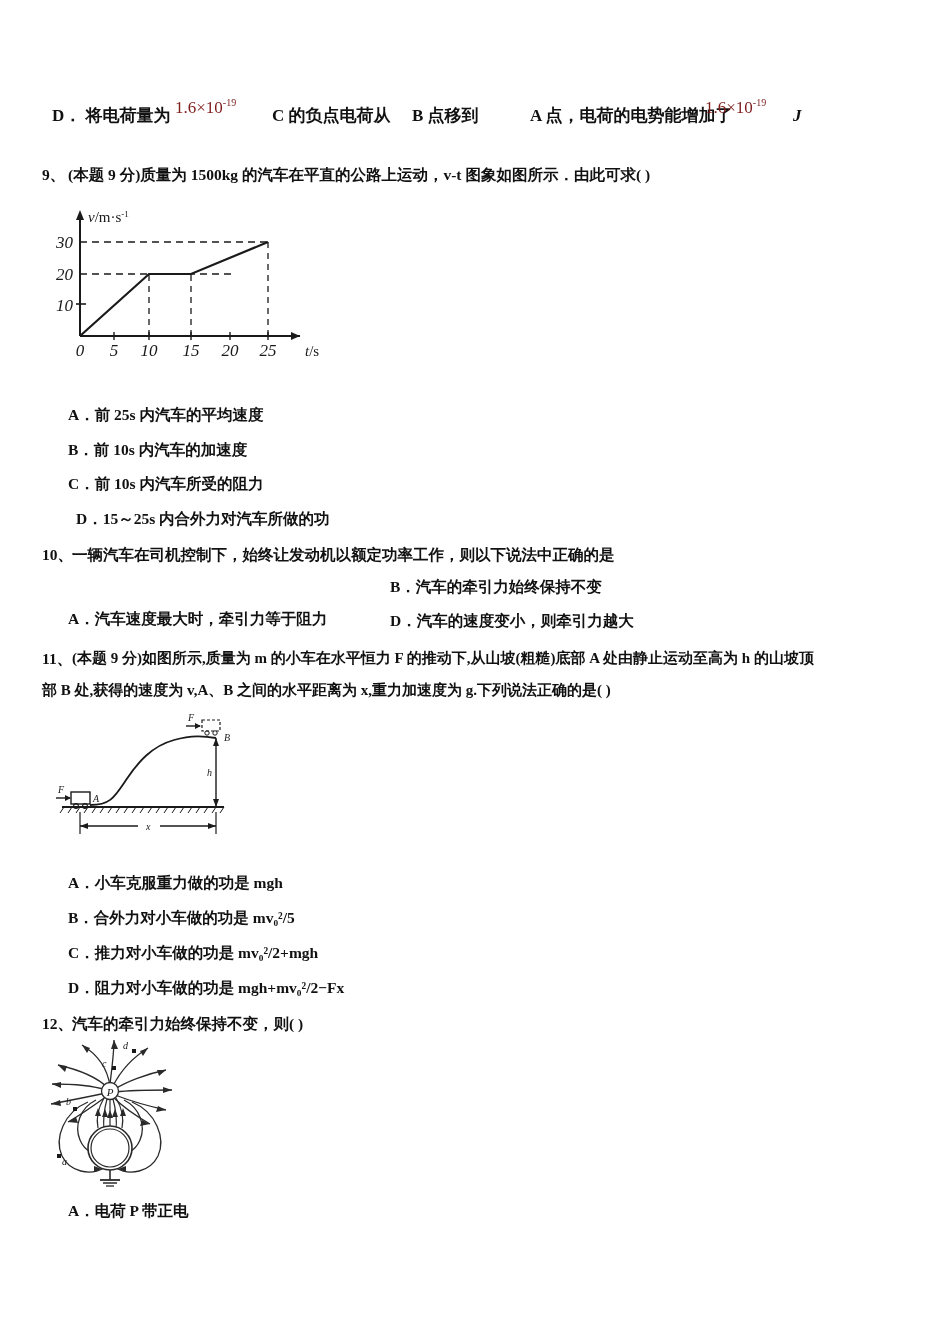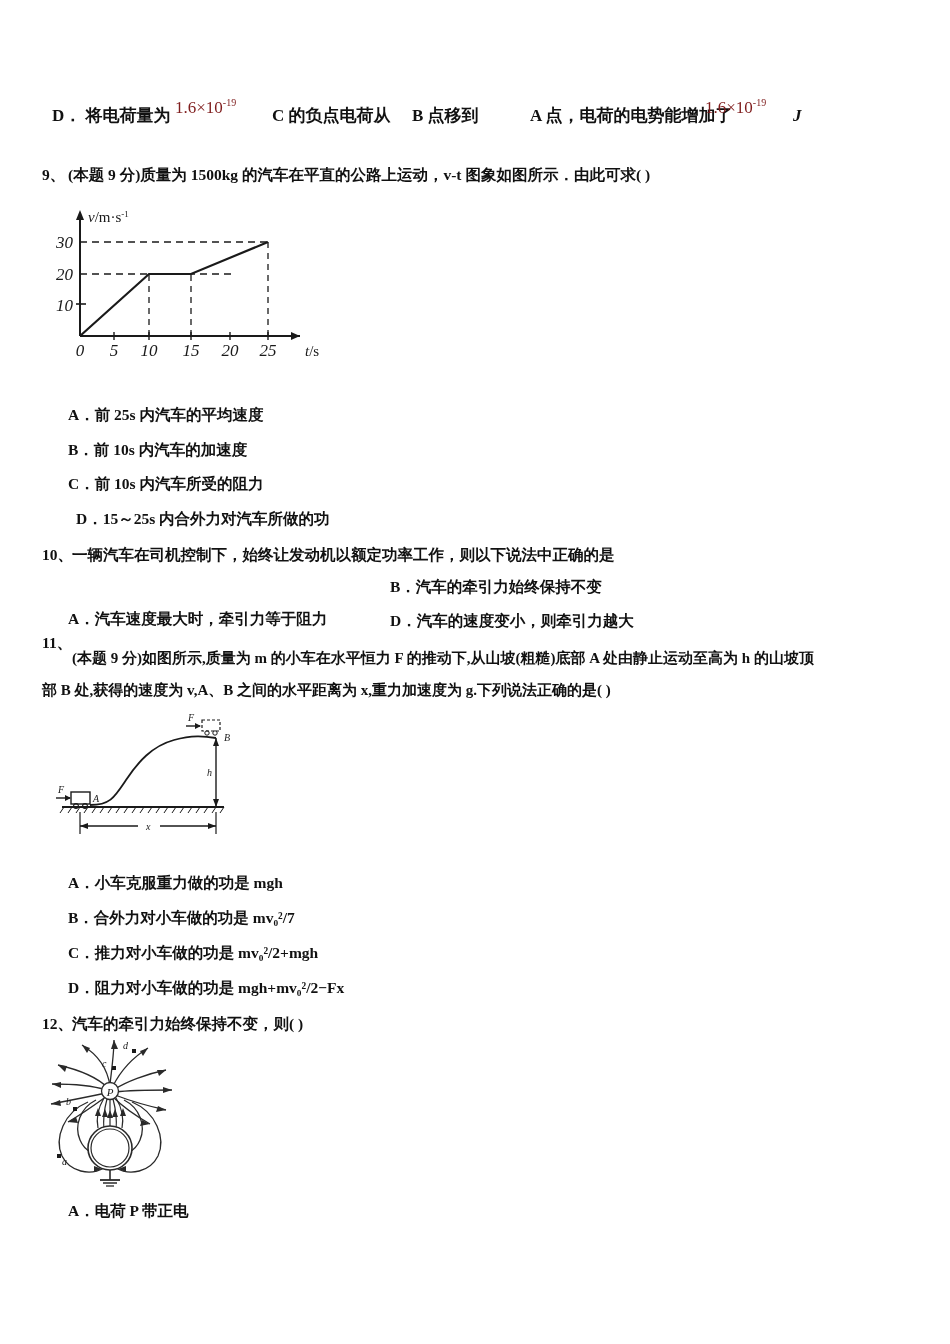--- a/index.html
+++ b/index.html
@@ -168,21 +168,21 @@
   <div class="opt" style="left:68px; top:577px;margin-top:32px;">
     <span class="lab">A．</span><span>汽车速度最大时，牵引力等于阻力</span>
   </div>
   <div class="opt" style="left:390px; top:577px;">
     <span class="lab">B．</span><span>汽车的牵引力始终保持不变</span>
   </div>
   <div class="opt" style="left:390px; top:611px;">
     <span class="lab">D．</span><span>汽车的速度变小，则牵引力越大</span>
   </div>
 
-  <div class="q-stem" style="left:42px; top:631px;">11、</div>
+  <div class="q-stem" style="left:42px; top:647px;">11、</div>
   <div class="q-stem" style="left:72px; top:647px; font-size:15px;">(本题 9 分)如图所示,质量为 m 的小车在水平恒力 F 的推动下,从山坡(粗糙)底部 A 处由静止运动至高为 h 的山坡顶</div>
   <div class="q-stem" style="left:42px; top:679px; font-size:15px;">部 B 处,获得的速度为 v,A、B 之间的水平距离为 x,重力加速度为 g.下列说法正确的是( )</div>
 
   <div class="hill-wrap">
     <svg width="252" height="140" viewBox="0 0 252 140">
 
       <line x1="10" y1="99" x2="172" y2="99" stroke="#1a1a1a" stroke-width="2"></line>
 
       <g stroke="#1a1a1a" stroke-width="1">
         <line x1="12" y1="99" x2="8" y2="105"></line>
@@ -239,21 +239,21 @@
       <line x1="164" y1="104" x2="164" y2="126" stroke="#1a1a1a" stroke-width="1.2"></line>
       <rect x="86" y="114" width="22" height="8" fill="#ffffff"></rect>
       <text class="fig-txt" x="94" y="122" font-size="10">x</text>
     </svg>
   </div>
 
   <div class="opt" style="left:68px; top:873px;">
     <span class="lab">A．</span><span>小车克服重力做的功是 mgh</span>
   </div>
   <div class="opt" style="left:68px; top:908px;">
-    <span class="lab">B．</span><span>合外力对小车做的功是 mv₀²/7</span>
+    <span class="lab">B．</span><span>合外力对小车做的功是 mv₀²/5</span>
   </div>
   <div class="opt" style="left:68px; top:943px;">
     <span class="lab">C．</span><span>推力对小车做的功是 mv₀²/2+mgh</span>
   </div>
   <div class="opt" style="left:68px; top:978px;">
     <span class="lab">D．</span><span>阻力对小车做的功是 mgh+mv₀²/2−Fx</span>
   </div>
 
   <div class="q-stem" style="left:42px; top:1012px;">12、</div>
   <div class="q-stem" style="left:72px; top:1012px;">汽车的牵引力始终保持不变，则(      )</div>

